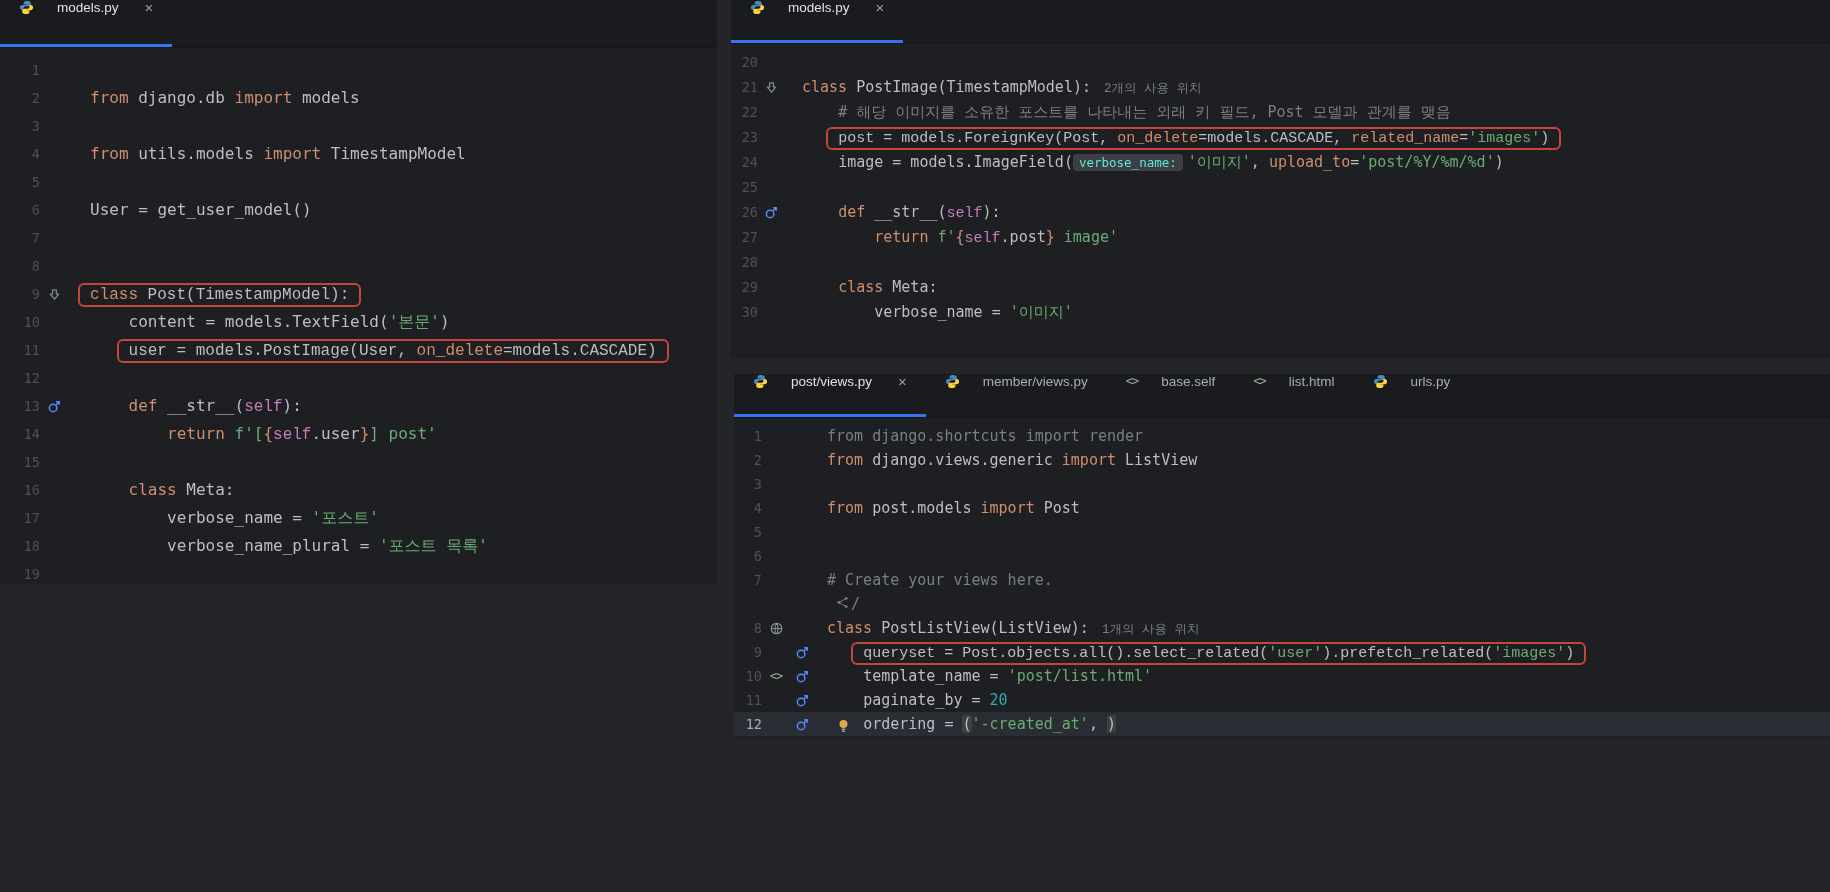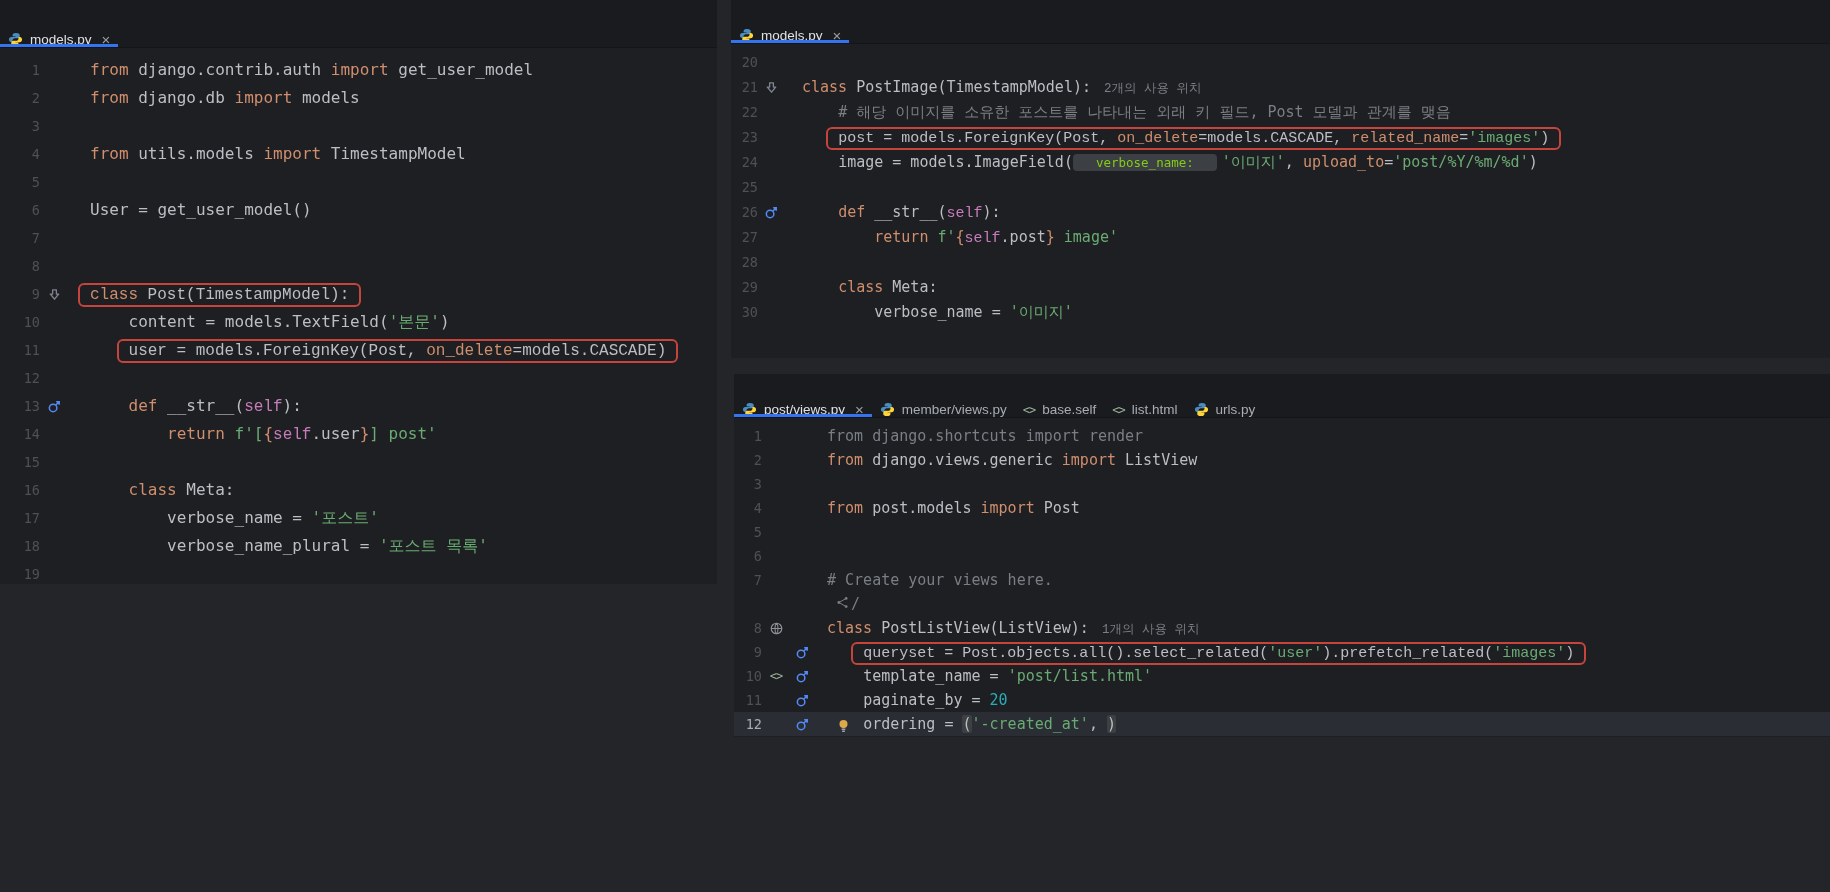--- a/index.html
+++ b/index.html
@@ -9,21 +9,21 @@
     font-family:"Liberation Sans",sans-serif;
   }
   .panel{position:absolute;background:#1E1F22;overflow:hidden;}
   #panel-left{left:0;top:0;width:717px;height:584px;}
   #panel-topright{left:731px;top:0;width:1099px;height:358px;}
   #panel-bottomright{left:734px;top:374px;width:1099px;height:363px;}
 
   .tabbar{display:flex;align-items:stretch;background:#191B1E;border-bottom:1px solid #141517;}
   #panel-left .tabbar{height:47px;}
   #panel-topright .tabbar,#panel-bottomright .tabbar{height:43px;}
-  .tab{display:flex;align-items:flex-end;gap:7px;padding:0 8px;font-size:13.5px;color:#A8ADB5;position:relative;cursor:default;white-space:nowrap;}
+  .tab{display:flex;align-items:flex-start;gap:23px;padding:0 19px;font-size:13.5px;color:#A8ADB5;position:relative;cursor:default;white-space:nowrap;}
   .tab.active{color:#DFE1E5;}
   .tab.active::after{content:"";position:absolute;left:0;right:0;bottom:0;height:3px;background:#3574F0;}
   .tab .close{color:#9DA0A8;font-size:15px;margin-left:3px;line-height:1;}
   .tab-ico{display:inline-flex;align-items:center;}
   .html-ico{color:#9BB09A;font-size:12px;letter-spacing:-1px;font-family:"DejaVu Sans Mono",monospace;}
 
   .code{font-family:"DejaVu Sans Mono",monospace;color:#BCBEC4;}
   #panel-left .code{padding-top:8px;font-size:16px;}
   #panel-topright .code{padding-top:6px;font-size:15px;}
   #panel-bottomright .code{padding-top:6px;font-size:15px;}
@@ -54,53 +54,53 @@
   .redbox::after{content:"";position:absolute;left:-12px;right:-12px;top:-3px;bottom:-3px;
     border:2px solid #C5443C;border-radius:6px;pointer-events:none;}
 
   .tk-kw{color:#CF8E6D;}
   .tk-d{color:#BCBEC4;}
   .tk-str{color:#6AAB73;}
   .tk-self{color:#C77DBB;font-family:Liberation Mono, monospace;}
   .tk-num{color:#2AACB8;}
   .tk-com{color:#7A7E85;}
   .tk-hint{color:#7A7E85;font-size:12.5px;margin-left:13px;font-family:Liberation Mono, monospace;}
-  .tk-phint{background:#3C3F44;color:#84cc16;border-radius:4px;padding:1px 23px;font-size:12.5px;margin-right:5px;}
+  .tk-phint{background:#3C3F44;color:#5eead4;border-radius:4px;padding:1px 6px;font-size:12.5px;margin-right:5px;}
   .tk-pm{color:#BCBEC4;background:#3C4043;border-radius:2px;}
 </style>
 </head>
 <body>
 
 <div class="panel" id="panel-left">
   <div class="tabbar">
       <div class="tab active">
         <span class="tab-ico">
           <svg width="15" height="15" viewBox="0 0 16 16">
             <path fill="#4B8BBE" d="M7.95 1C6.2 1 4.9 1.8 4.9 3.2v1.5h3.2v.5H3.4C2 5.2 1 6.4 1 8c0 1.6 1 2.7 2.4 2.7h1.4V9.2c0-1.4 1.2-2.5 2.7-2.5h3c1.1 0 2-.9 2-2V3.2C12.5 1.8 10.8 1 9 1z"></path>
             <path fill="#FFD43B" d="M8.05 15c1.75 0 3.05-.8 3.05-2.2v-1.5H7.9v-.5h4.7c1.4 0 2.4-1.2 2.4-2.8 0-1.6-1-2.7-2.4-2.7h-1.4v1.5c0 1.4-1.2 2.5-2.7 2.5h-3c-1.1 0-2 .9-2 2v1.5C3.5 14.2 5.2 15 7 15z"></path>
           </svg>
         </span>
         <span class="tab-label">models.py</span>
         <span class="close">×</span>
       </div>
     </div>
   <div class="code">
-      <div class="line"><span class="gut"><span class="num">1</span><span class="gico g1"></span><span class="gico g2"></span></span><span class="content"><span></span><span class="tk-kw">from</span><span class="tk-d"> django.contrib.auth </span><span class="tk-kw">import</span><span class="tk-d"> get_user_model</span></span></div>
+      <div class="line"><span class="gut"><span class="num">1</span><span class="gico g1"></span><span class="gico g2"></span></span></div>
       <div class="line"><span class="gut"><span class="num">2</span><span class="gico g1"></span><span class="gico g2"></span></span><span class="content"><span></span><span class="tk-kw">from</span><span class="tk-d"> django.db </span><span class="tk-kw">import</span><span class="tk-d"> models</span></span></div>
       <div class="line"><span class="gut"><span class="num">3</span><span class="gico g1"></span><span class="gico g2"></span></span><span class="content"><span></span></span></div>
       <div class="line"><span class="gut"><span class="num">4</span><span class="gico g1"></span><span class="gico g2"></span></span><span class="content"><span></span><span class="tk-kw">from</span><span class="tk-d"> utils.models </span><span class="tk-kw">import</span><span class="tk-d"> TimestampModel</span></span></div>
       <div class="line"><span class="gut"><span class="num">5</span><span class="gico g1"></span><span class="gico g2"></span></span><span class="content"><span></span></span></div>
       <div class="line"><span class="gut"><span class="num">6</span><span class="gico g1"></span><span class="gico g2"></span></span><span class="content"><span></span><span class="tk-d">User = get_user_model()</span></span></div>
       <div class="line"><span class="gut"><span class="num">7</span><span class="gico g1"></span><span class="gico g2"></span></span><span class="content"><span></span></span></div>
       <div class="line"><span class="gut"><span class="num">8</span><span class="gico g1"></span><span class="gico g2"></span></span><span class="content"><span></span></span></div>
       <div class="line"><span class="gut"><span class="num">9</span><span class="gico g1"><svg width="15" height="15" viewBox="0 0 16 16">
               <path d="M8 13 L3.5 7.5 H6 V3 H10 V7.5 H12.5 Z" fill="none" stroke="#7E8490" stroke-width="1.4" stroke-linejoin="round"></path>
             </svg></span><span class="gico g2"></span></span><span class="content"><span></span><span class="redbox"><span class="tk-kw">class</span><span class="tk-d"> Post(TimestampModel):</span></span></span></div>
       <div class="line"><span class="gut"><span class="num">10</span><span class="gico g1"></span><span class="gico g2"></span></span><span class="content"><span>    </span><span class="tk-d">content = models.TextField(</span><span class="tk-str">'본문'</span><span class="tk-d">)</span></span></div>
-      <div class="line"><span class="gut"><span class="num">11</span><span class="gico g1"></span><span class="gico g2"></span></span><span class="content"><span>    </span><span class="redbox"><span class="tk-d">user = models.ForeignKey(Post, </span><span class="tk-kw">on_delete</span><span class="tk-d">=models.CASCADE)</span></span></span></div>
+      <div class="line"><span class="gut"><span class="num">11</span><span class="gico g1"></span><span class="gico g2"></span></span><span class="content"><span>    </span><span class="redbox"><span class="tk-d">user = models.PostImage(User, </span><span class="tk-kw">on_delete</span><span class="tk-d">=models.CASCADE)</span></span></span></div>
       <div class="line"><span class="gut"><span class="num">12</span><span class="gico g1"></span><span class="gico g2"></span></span><span class="content"><span></span></span></div>
       <div class="line"><span class="gut"><span class="num">13</span><span class="gico g1"><svg width="15" height="15" viewBox="0 0 16 16">
               <circle cx="6.5" cy="9.5" r="4" fill="none" stroke="#548AF7" stroke-width="1.6"></circle>
               <path d="M9.5 6.5 L13 3 M9.8 3 H13 V6.2" fill="none" stroke="#548AF7" stroke-width="1.6"></path>
             </svg></span><span class="gico g2"></span></span><span class="content"><span>    </span><span class="tk-kw">def</span><span class="tk-d"> __str__(</span><span class="tk-self">self</span><span class="tk-d">):</span></span></div>
       <div class="line"><span class="gut"><span class="num">14</span><span class="gico g1"></span><span class="gico g2"></span></span><span class="content"><span>        </span><span class="tk-kw">return</span><span class="tk-d"> </span><span class="tk-str">f'[</span><span class="tk-kw">{</span><span class="tk-self">self</span><span class="tk-d">.user</span><span class="tk-kw">}</span><span class="tk-str">] post'</span></span></div>
       <div class="line"><span class="gut"><span class="num">15</span><span class="gico g1"></span><span class="gico g2"></span></span><span class="content"><span></span></span></div>
       <div class="line"><span class="gut"><span class="num">16</span><span class="gico g1"></span><span class="gico g2"></span></span><span class="content"><span>    </span><span class="tk-kw">class</span><span class="tk-d"> Meta:</span></span></div>
       <div class="line"><span class="gut"><span class="num">17</span><span class="gico g1"></span><span class="gico g2"></span></span><span class="content"><span>        </span><span class="tk-d">verbose_name = </span><span class="tk-str">'포스트'</span></span></div>
       <div class="line"><span class="gut"><span class="num">18</span><span class="gico g1"></span><span class="gico g2"></span></span><span class="content"><span>        </span><span class="tk-d">verbose_name_plural = </span><span class="tk-str">'포스트 목록'</span></span></div>

